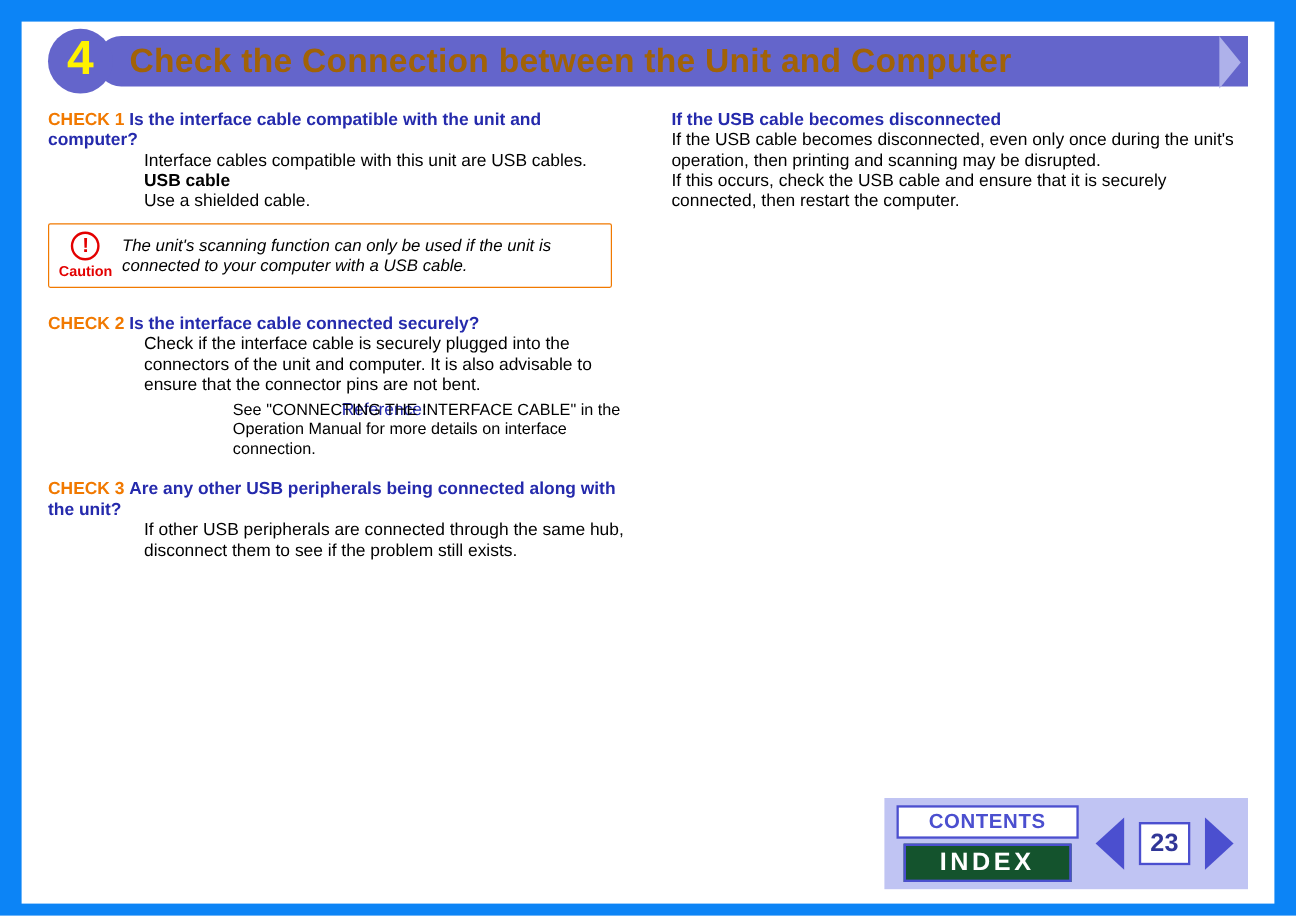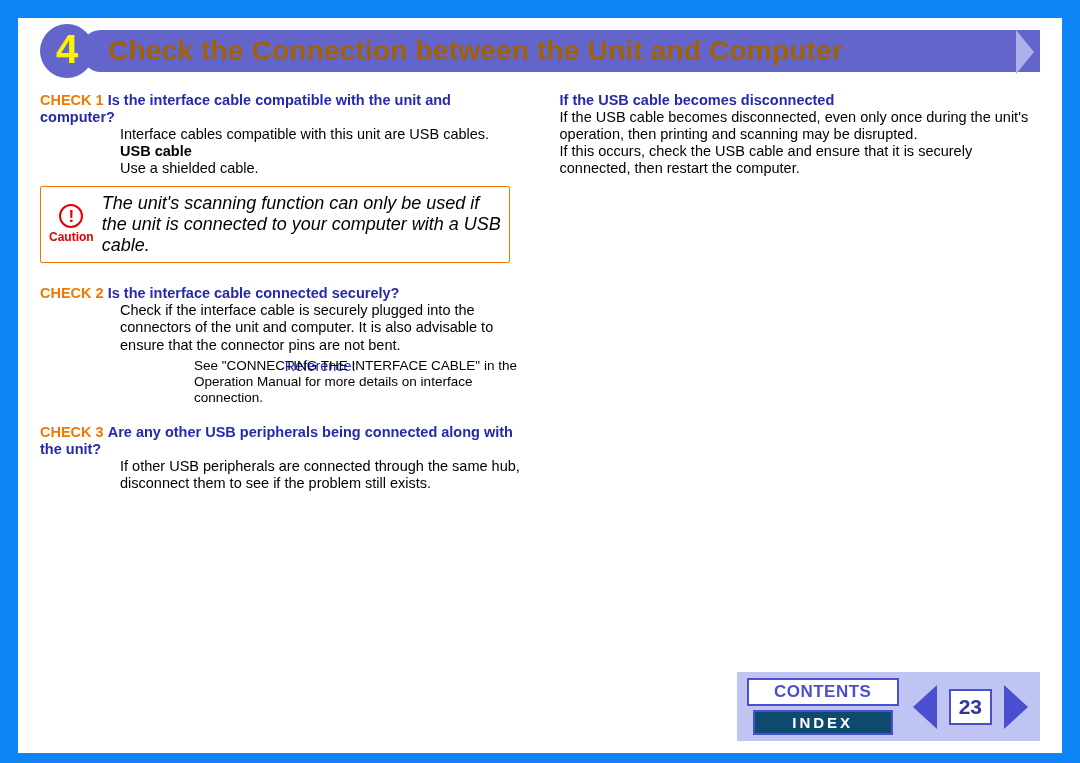--- a/index.html
+++ b/index.html
@@ -25,27 +25,27 @@
   .sub-bold { font-weight: bold; }
   .indent-body { margin-left: 80px; }
   .ref-label { color: #252aac; }
   .ref-body { margin-left: 150px; font-size: 13.5px; }
 
   .section { margin-bottom: 18px; }
 
   .caution-box { border: 1px solid #f17900; border-radius: 2px; padding: 6px 8px; display: flex; align-items: center; gap: 8px; margin-left: 00px; margin-right: 4px; margin-top: 8px; width: 470px; }
   .caution-badge { display: flex; flex-direction: column; align-items: center; color: #e30000; font-weight: bold; font-size: 12px; }
   .caution-badge .ring { width: 24px; height: 24px; border: 2.5px solid #e30000; border-radius: 50%; display:flex; align-items:center; justify-content:center; font-size:17px; line-height:1; margin-bottom:2px; }
-  .caution-text { font-style: italic; font-size: 18px; line-height: 1.18; }
+  .caution-text { font-style: italic; font-size: 14px; line-height: 1.18; }
 
   
   .footer-nav { position: absolute; right: 22px; bottom: 12px; background: #c0c4f3; padding: 6px 10px; display: flex; align-items: center; gap: 12px; }
   .footer-links { display: flex; flex-direction: column; gap: 4px; align-items:center; }
   .btn-contents { border: 2px solid #4b4fcf; color: #4b4fcf; background: #fff; font-weight: bold; font-size: 17px; padding: 2px 10px; width: 152px; text-align:center; letter-spacing: 0.5px; }
-  .btn-index { border: 2px solid #4b4fcf; background: #0c4a6e; color: #fff; font-weight: bold; font-size: 15px; padding: 2px 10px; width: 140px; text-align:center; letter-spacing: 3px; }
+  .btn-index { border: 2px solid #4b4fcf; background: #14532d; color: #fff; font-weight: bold; font-size: 21px; padding: 2px 10px; width: 140px; text-align:center; letter-spacing: 3px; }
   .nav-arrow svg { display:block; }
   .page-num-box { border: 2px solid #4b4fcf; background:#fff; color:#303697; font-weight:bold; font-size:21px; padding: 4px 8px; min-width: 38px; text-align:center; }
 </style>
 </head>
 <body>
 
 <div class="outer-frame">
   <div class="page">
 
     <div class="header-bar">

